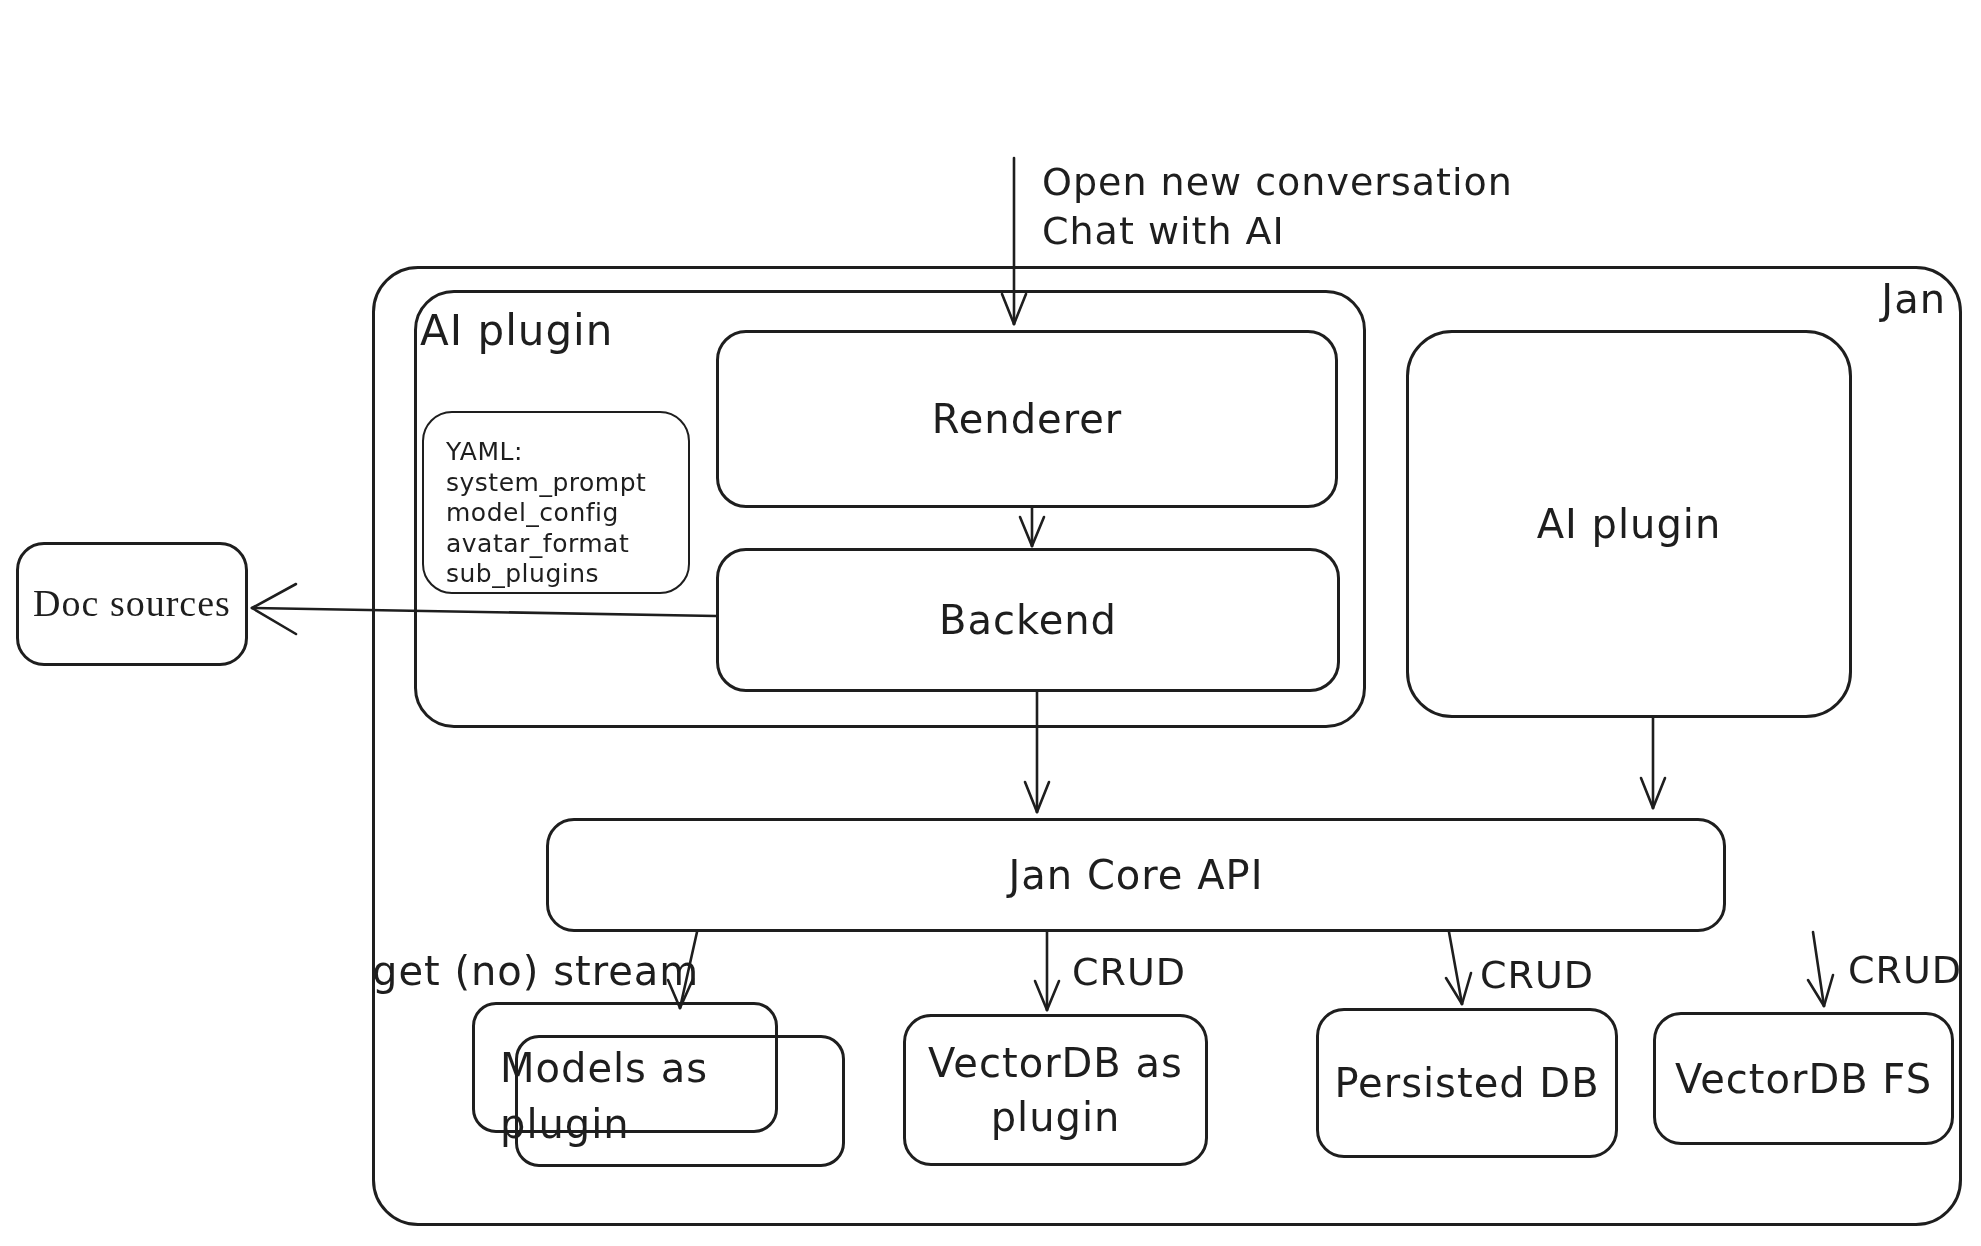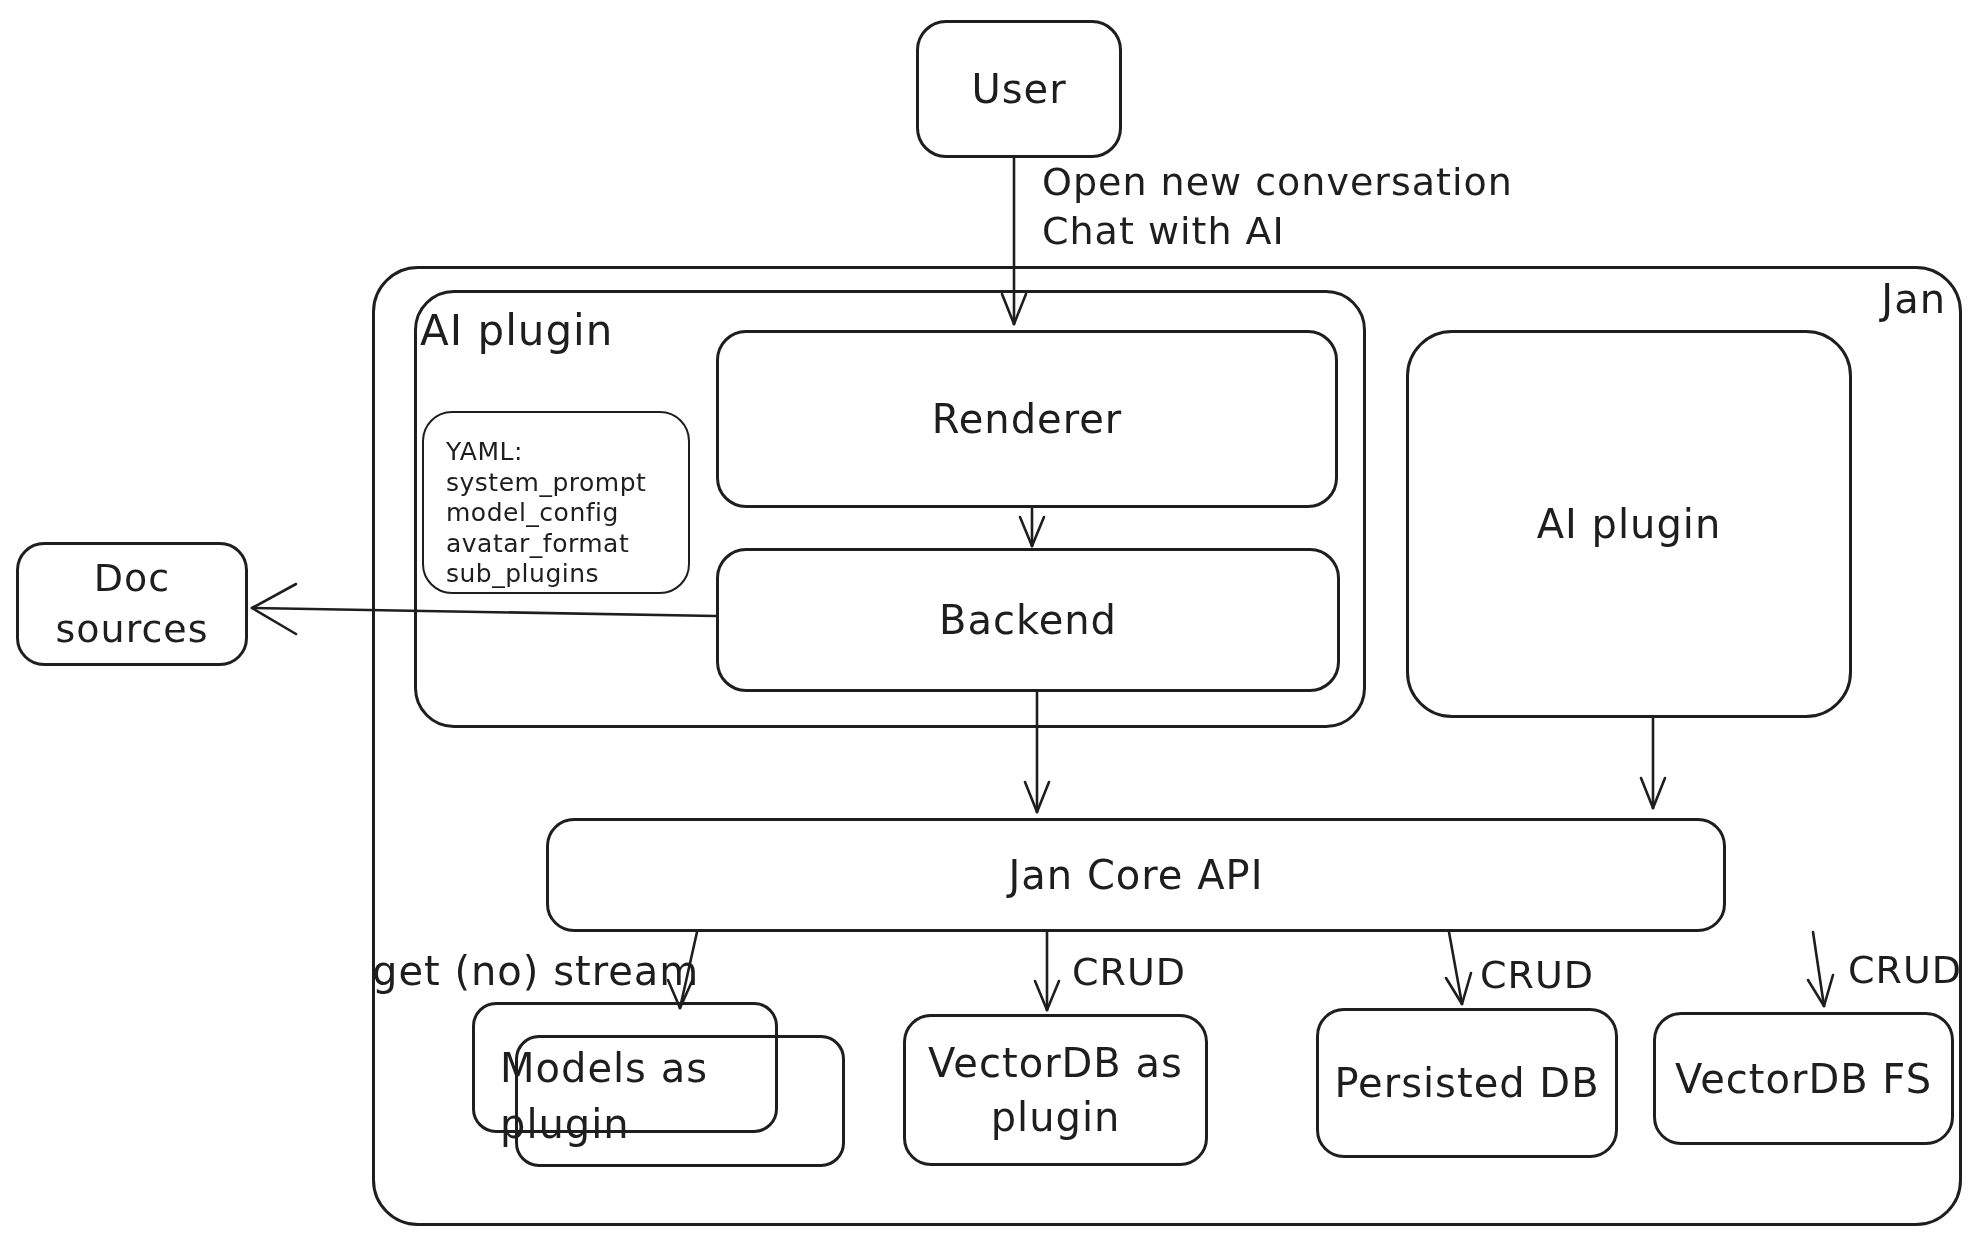--- a/index.html
+++ b/index.html
@@ -67,23 +67,20 @@
     stroke-width: 2.6;
     stroke-linecap: round;
     fill: none;
   }
 </style>
 </head>
 <body>
 
 <div class="canvas">
 
-  <div class="box" style="left:916px; top:20px; width:206px; height:138px; border-radius:30px;">
-    <span class="node-label">User</span>
-  </div>
 
   <div class="box" style="left:372px; top:266px; width:1590px; height:960px; border-radius:46px;"></div>
   <div class="free-label" style="left:1828px; top:276px; width:118px; text-align:right;">Jan</div>
 
   <div class="box" style="left:414px; top:290px; width:952px; height:438px; border-radius:40px;"></div>
   <div class="free-label" style="left:420px; top:306px; font-size:42px;">AI plugin</div>
 
   <div class="box" style="left:716px; top:548px; width:624px; height:144px; border-radius:30px;">
     <span class="node-label">Backend</span>
   </div>
@@ -94,21 +91,21 @@
 
   <div class="yaml-note" style="left:422px; top:411px; width:268px; height:183px;">
     <span class="yaml-line">YAML:</span>
     <span class="yaml-line">system_prompt</span>
     <span class="yaml-line">model_config</span>
     <span class="yaml-line">avatar_format</span>
     <span class="yaml-line">sub_plugins</span>
   </div>
 
   <div class="box" style="left:16px; top:542px; width:232px; height:124px; border-radius:28px;">
-    <span class="node-label" style="font-size:38px;">Doc sources</span>
+    <span class="node-label" style="font-size:38px;font-family:Liberation Serif, serif;">Doc sources</span>
   </div>
 
   <div class="box" style="left:1406px; top:330px; width:446px; height:388px; border-radius:46px;">
     <span class="node-label">AI plugin</span>
   </div>
 
   <div class="box" style="left:546px; top:818px; width:1180px; height:114px; border-radius:28px;">
     <span class="node-label">Jan Core API</span>
   </div>
 

